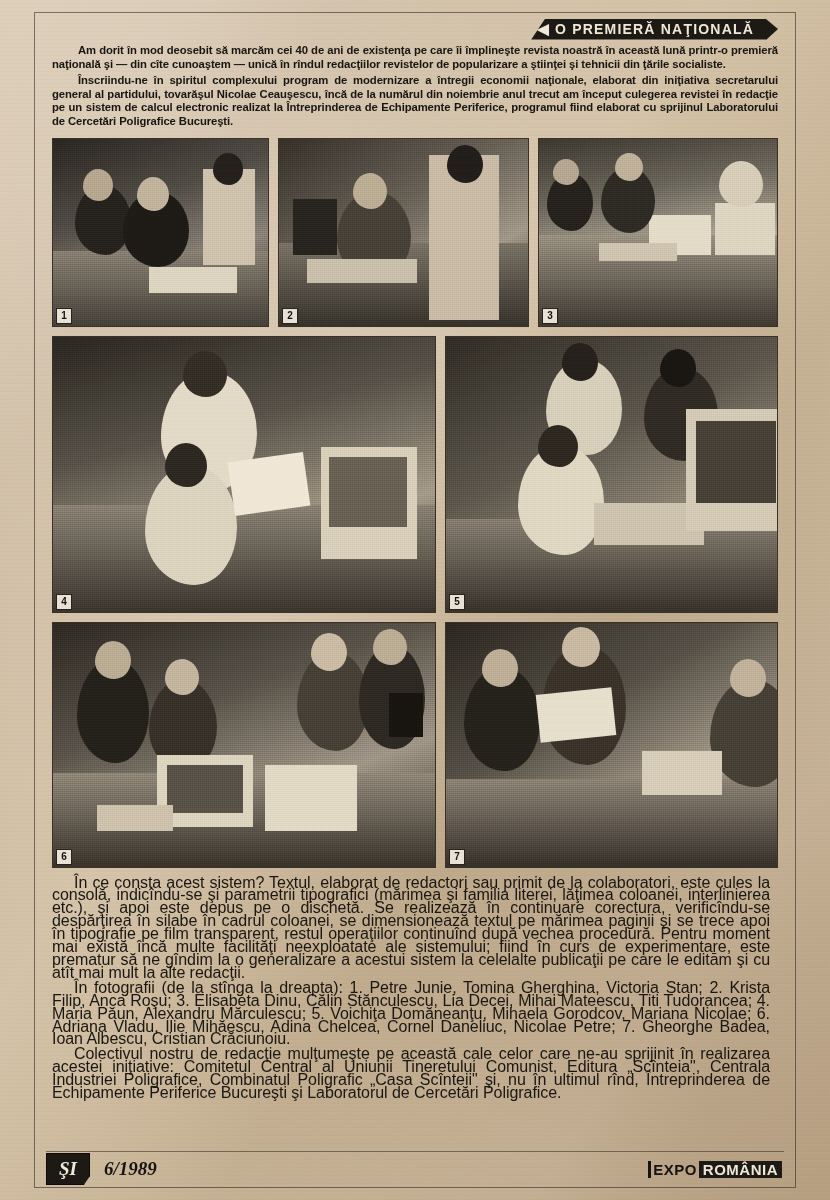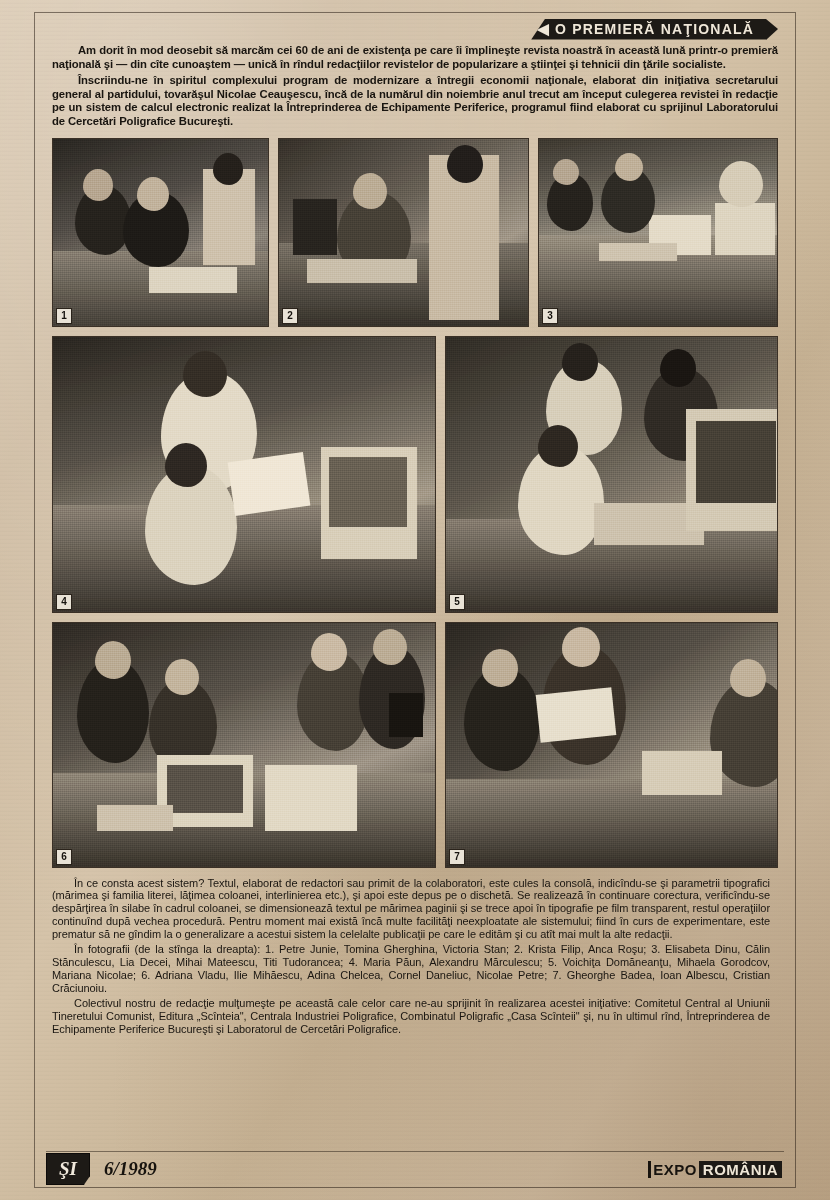--- a/index.html
+++ b/index.html
@@ -133,21 +133,21 @@
       repeating-linear-gradient(0deg, rgba(255,255,255,.07) 0 1px, rgba(0,0,0,.08) 1px 2px),
       repeating-linear-gradient(90deg, rgba(255,255,255,.05) 0 1px, rgba(0,0,0,.06) 1px 2px);
     opacity:.8;mix-blend-mode:overlay;
   }
   .blob{position:absolute;border-radius:50% 50% 46% 54%/55% 52% 48% 45%;}
   .rect{position:absolute;}
 
   
   .bodytext{margin-top:2px;}
   .bodytext p{
-    font-size:11px;
+    font-size:16px;
     line-height:12.9px;
     text-align:justify;
     margin:0 8px 2px 0;
     color:#1a1611;
     letter-spacing:-0.05px;
   }
   .bodytext p.ind{text-indent:22px;}
 
   
   .footer{
@@ -201,21 +201,21 @@
 
     <div class="banner">
       <span class="banner-strip">
         <span class="lead">◀</span>
         <span>O PREMIERĂ NAŢIONALĂ</span>
       </span>
       <span class="banner-tail"></span>
     </div>
 
 
-    <p class="lead">Am dorit în mod deosebit să marcăm cei 60 de ani de existenţa pe care îi împlineşte revista noastră în această lună printr-o premieră naţională şi — din cîte cunoaştem — unică în rîndul redacţiilor revistelor de popularizare a ştiinţei şi tehnicii din ţările socialiste.</p>
+    <p class="lead">Am dorit în mod deosebit să marcăm cei 40 de ani de existenţa pe care îi împlineşte revista noastră în această lună printr-o premieră naţională şi — din cîte cunoaştem — unică în rîndul redacţiilor revistelor de popularizare a ştiinţei şi tehnicii din ţările socialiste.</p>
     <p class="lead">Înscriindu-ne în spiritul complexului program de modernizare a întregii economii naţionale, elaborat din iniţiativa secretarului general al partidului, tovarăşul Nicolae Ceauşescu, încă de la numărul din noiembrie anul trecut am început culegerea revistei în redacţie pe un sistem de calcul electronic realizat la Întreprinderea de Echipamente Periferice, programul fiind elaborat cu sprijinul Laboratorului de Cercetări Poligrafice Bucureşti.</p>
 
     <div class="photos">
 
       <div class="prow r1">
         <div class="ph p1">
           <div class="scene" style="background:linear-gradient(160deg,#2e2b26 0%,#55504a 35%,#8d867c 65%,#3d3832 100%)">
             <div class="rect" style="left:0;top:112px;width:100%;height:75px;background:linear-gradient(#8b8376,#4a453d)"></div>
             <div class="blob" style="left:22px;top:46px;width:56px;height:70px;background:#2b2722"></div>
             <div class="blob" style="left:30px;top:30px;width:30px;height:32px;background:#b8a893"></div>

